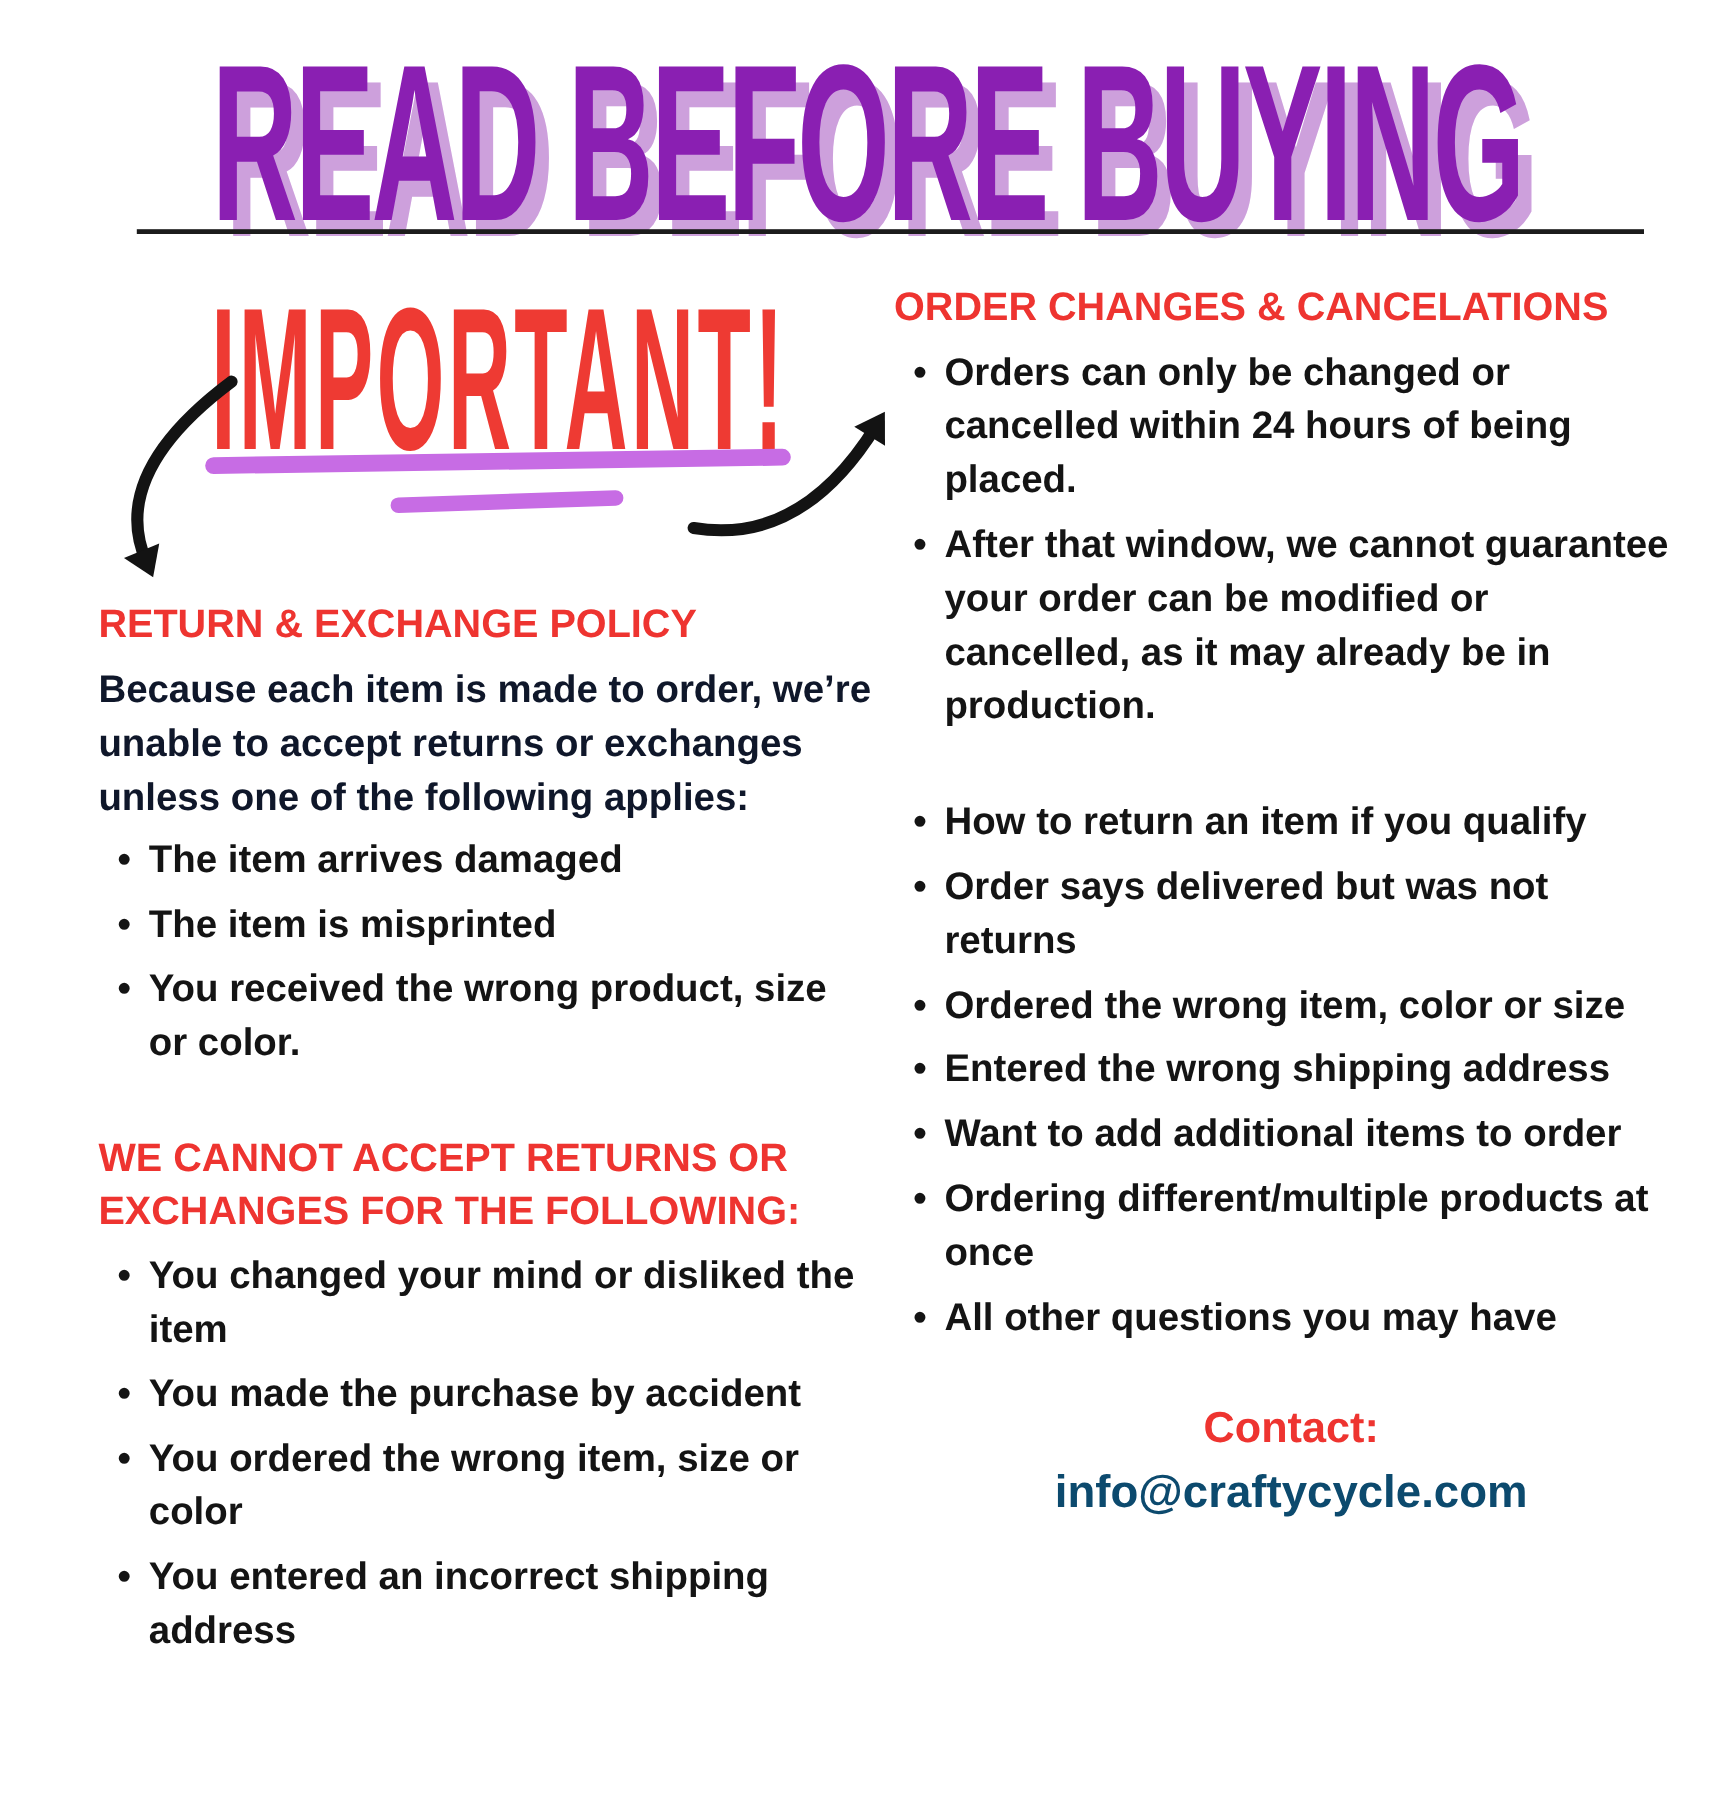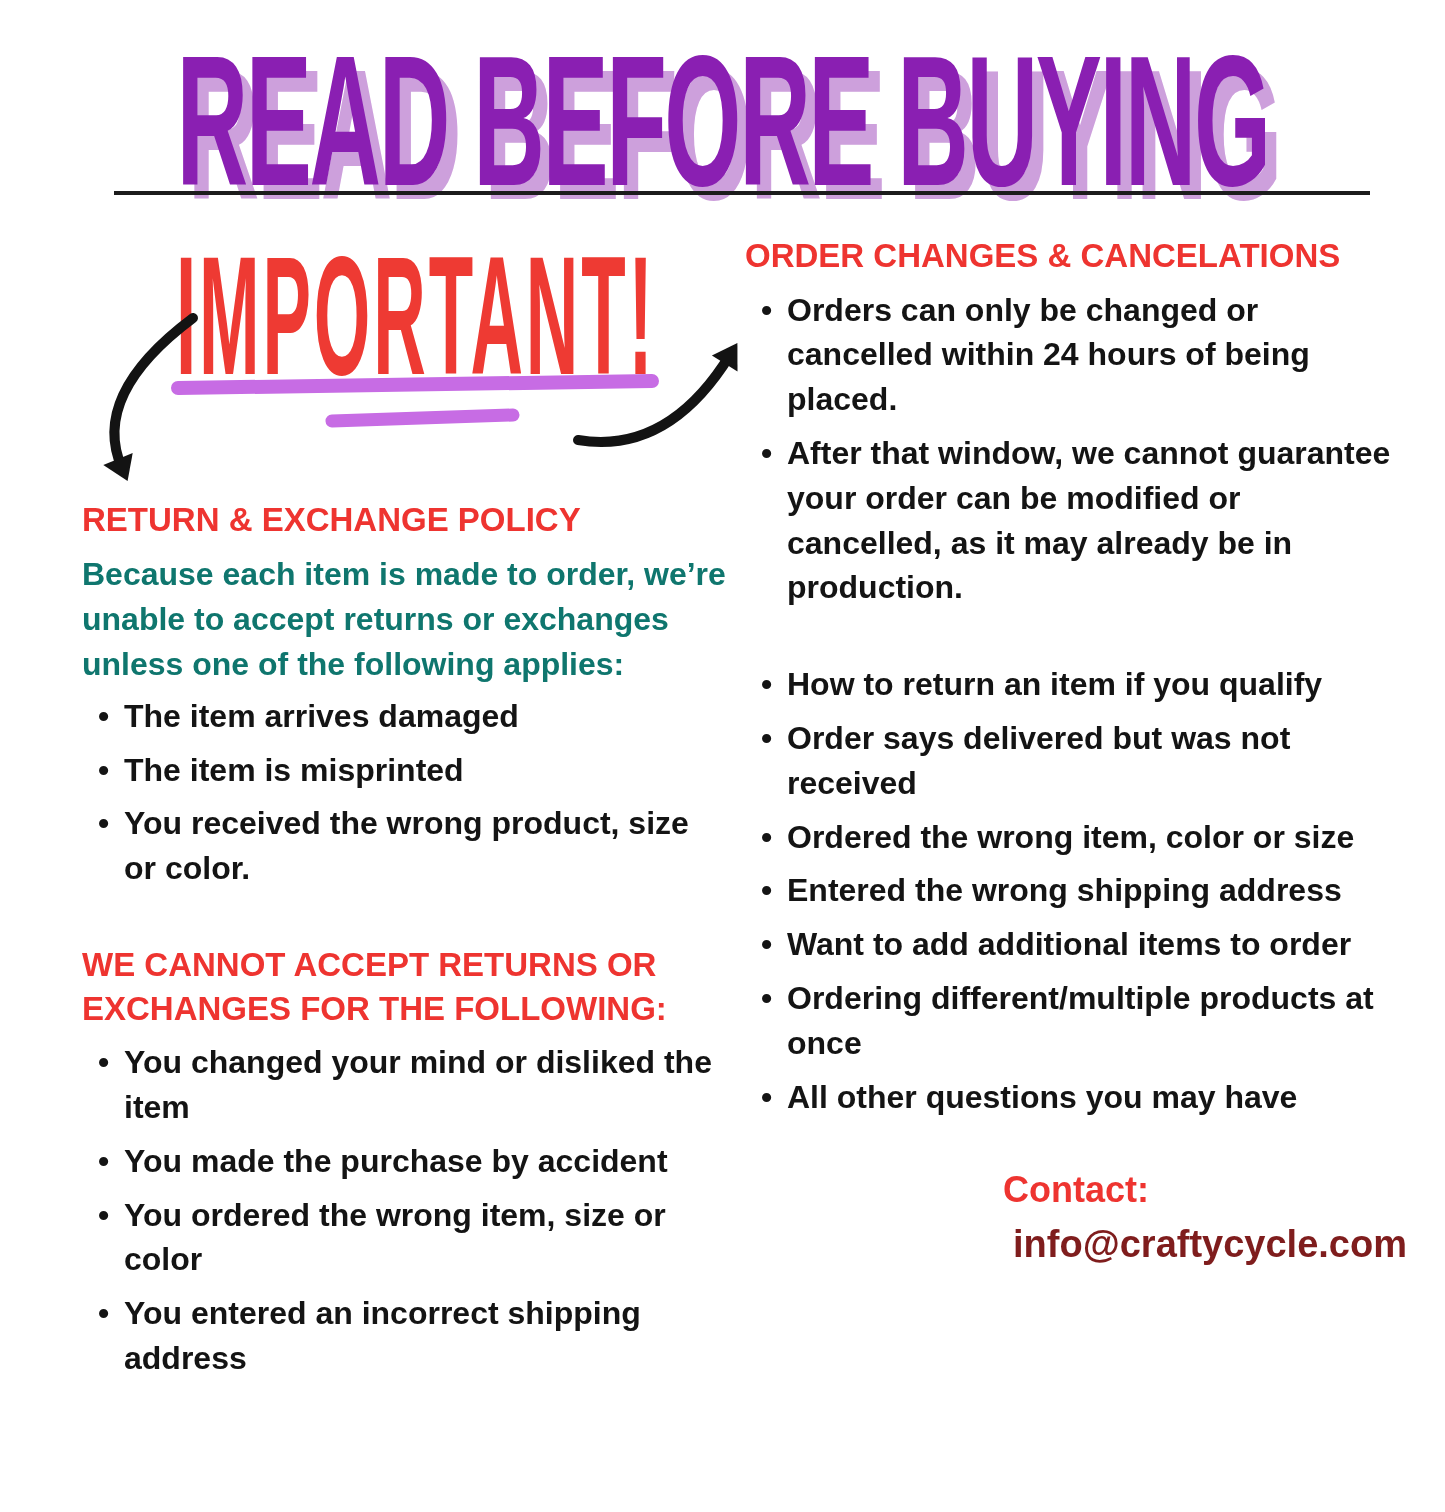--- a/index.html
+++ b/index.html
@@ -32,34 +32,34 @@
   
   .left-col  { position:absolute; left:82px;  top:498px; width:648px; }
   .right-col { position:absolute; left:745px; top:234px; width:662px; }
 
   .section-heading {
     margin:0 0 10px 0; font-size:33px; font-weight:700; line-height:1.32;
     color:#ee3430;
   }
   .body-text {
     margin:0 0 4px 0; font-size:32px; font-weight:700; line-height:1.42;
-    color:#0f766e;
+    color:#0f172a;
   }
   ul.bullets { list-style:none; margin:6px 0 0 0; padding:0 0 0 42px; }
   ul.bullets li {
     position:relative; font-size:32px; font-weight:700; line-height:1.40;
     color:#141414; margin:0 16px 9px 0;
   }
   ul.bullets li::before { content:"\2022"; position:absolute; left:-26px; top:0; color:#141414; }
 
   .section-gap { margin-top:52px; }
 
   .contact-block { margin-top:50px; text-align:center; }
   .contact-label { font-size:36px; font-weight:700; color:#ee3430; margin:0 0 12px 0; }
-  .contact-email { font-size:38px; font-weight:700; color:#7f1d1d; margin:0;text-align:right; }
+  .contact-email { font-size:38px; font-weight:700; color:#0c4a6e; margin:0; }
 </style>
 </head>
 <body>
 
 <div class="page">
 
   <div class="title-wrap">
     <span class="title-text">READ BEFORE BUYING</span>
   </div>
   <div class="title-rule"></div>
@@ -116,21 +116,21 @@
       <h3 class="section-heading">ORDER CHANGES &amp; CANCELATIONS</h3>
       <ul class="bullets">
         <li>Orders can only be changed or cancelled within 24 hours of being placed.</li>
         <li>After that window, we cannot guarantee your order can be modified or cancelled, as it may already be in production.</li>
       </ul>
     </div>
 
     <div class="section-gap">
       <ul class="bullets">
         <li>How to return an item if you qualify</li>
-        <li>Order says delivered but was not received</li>
+        <li>Order says delivered but was not returns</li>
         <li>Ordered the wrong item, color or size</li>
         <li>Entered the wrong shipping address</li>
         <li>Want to add additional items to order</li>
         <li>Ordering different/multiple products at once</li>
         <li>All other questions you may have</li>
       </ul>
     </div>
 
     <div class="contact-block">
       <p class="contact-label">Contact:</p>

